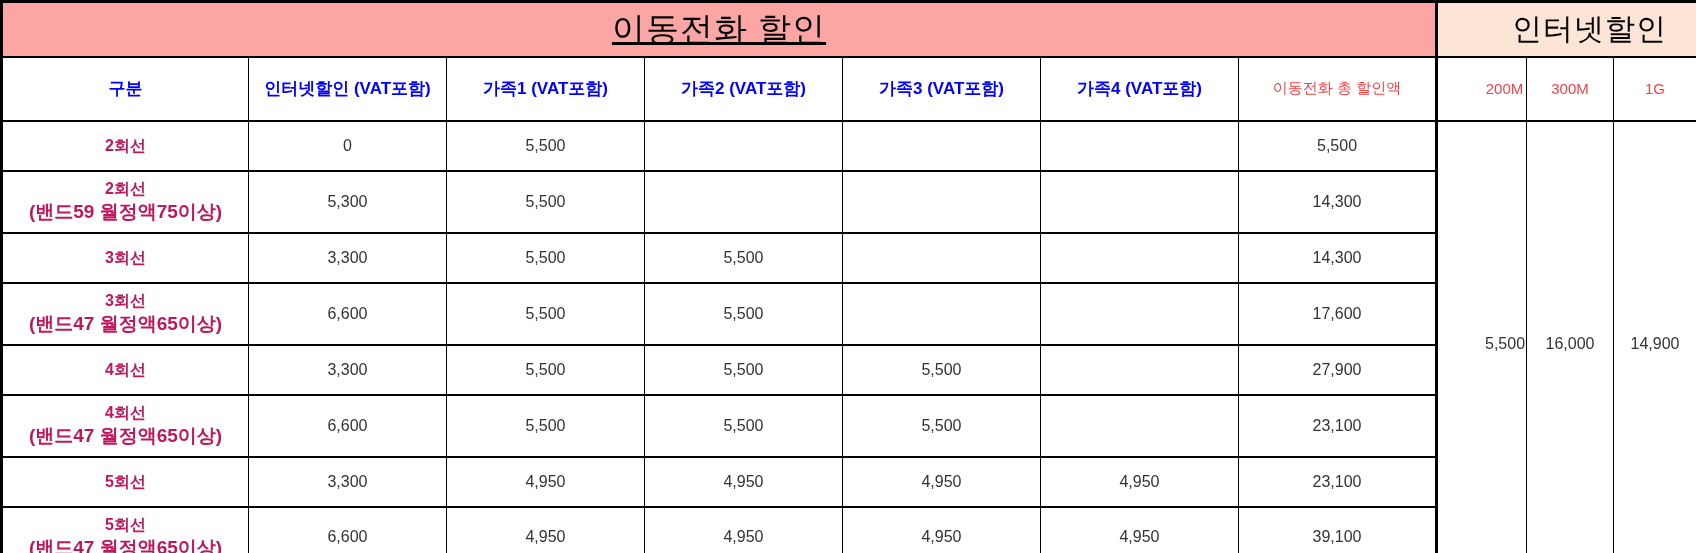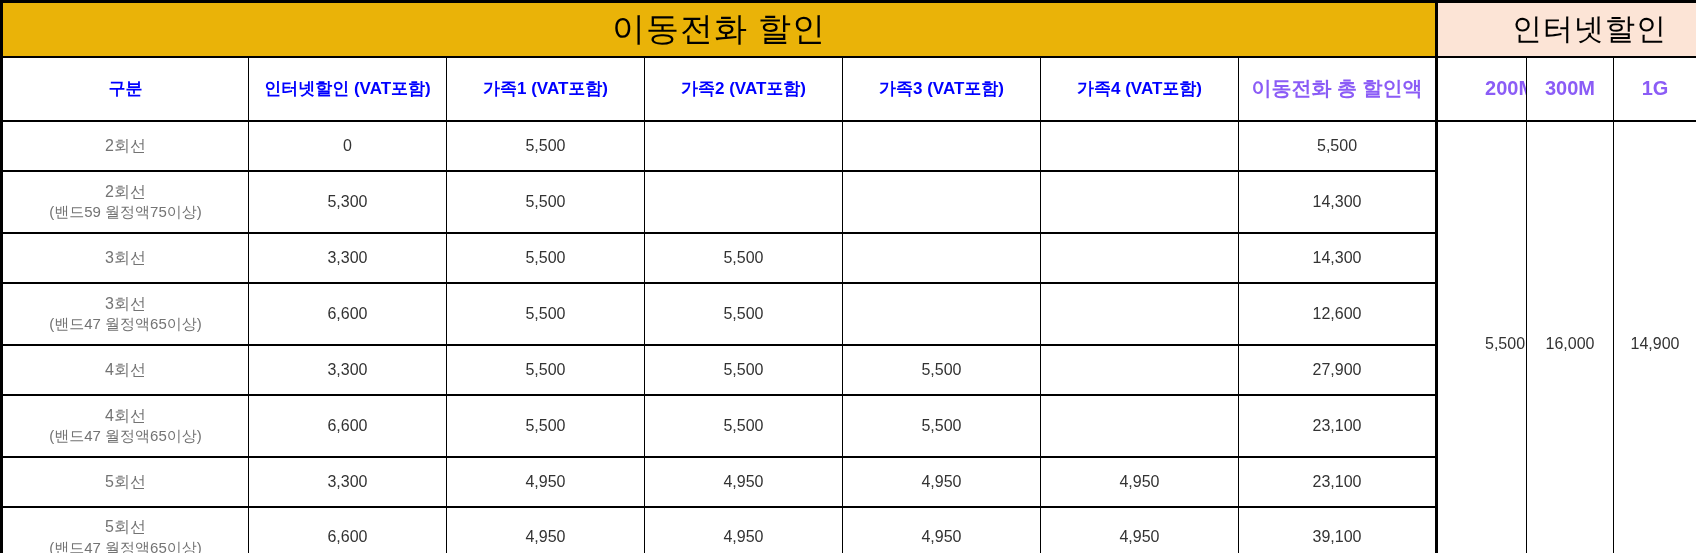--- a/index.html
+++ b/index.html
@@ -10,33 +10,33 @@
     border:3px solid #000;
   }
   td{
     border:1px solid #000;
     border-top-width:2px;border-bottom-width:2px;
     text-align:center;vertical-align:middle;
     padding:0 2px;overflow:hidden;
   }
   
   .title-mobile{
-    background:#eab308;color:#000;
-    font-size:33px;letter-spacing:1px;
+    background:#fca5a5;color:#000;
+    font-size:33px;letter-spacing:1px;text-decoration:underline;
   }
   .title-internet{
     background:#fce4d6;color:#000;
     font-size:30px;letter-spacing:1px;
   }
   
   .hdr{font-weight:bold;font-size:17px;color:#0000ff;background:#fff;}
-  .hdr-red{font-weight:bold;font-size:20px;color:#8b5cf6;background:#fff;}
+  .hdr-red{font-weight:normal;font-size:15px;color:#ef4444;background:#fff;}
   
-  .rowlabel{font-weight:normal;color:#737373;font-size:16px;line-height:1.35;}
-  .rowlabel .sub{font-size:15px;}
+  .rowlabel{font-weight:bold;color:#be185d;font-size:16px;line-height:1.35;}
+  .rowlabel .sub{font-size:19px;}
   
   .num{font-size:16px;color:#333;}
   
   .sep-left{border-left-width:3px;padding-left:47px;}
   
   .r-title{height:55px;}
   .r-head{height:64px;margin-top:12px;}
   .r-s{height:50px;}
   .r-d{height:62px;}
 </style>
@@ -121,21 +121,21 @@
   <tr class="r-d">
     <td class="rowlabel">
       <div>3회선</div>
       <div class="sub">(밴드47 월정액65이상)</div>
     </td>
     <td class="num">6,600</td>
     <td class="num">5,500</td>
     <td class="num">5,500</td>
     <td class="num"></td>
     <td class="num"></td>
-    <td class="num">12,600</td>
+    <td class="num">17,600</td>
   </tr>
 
   <tr class="r-s">
     <td class="rowlabel">
       <div>4회선</div>
       <div class="sub"></div>
     </td>
     <td class="num">3,300</td>
     <td class="num">5,500</td>
     <td class="num">5,500</td>

